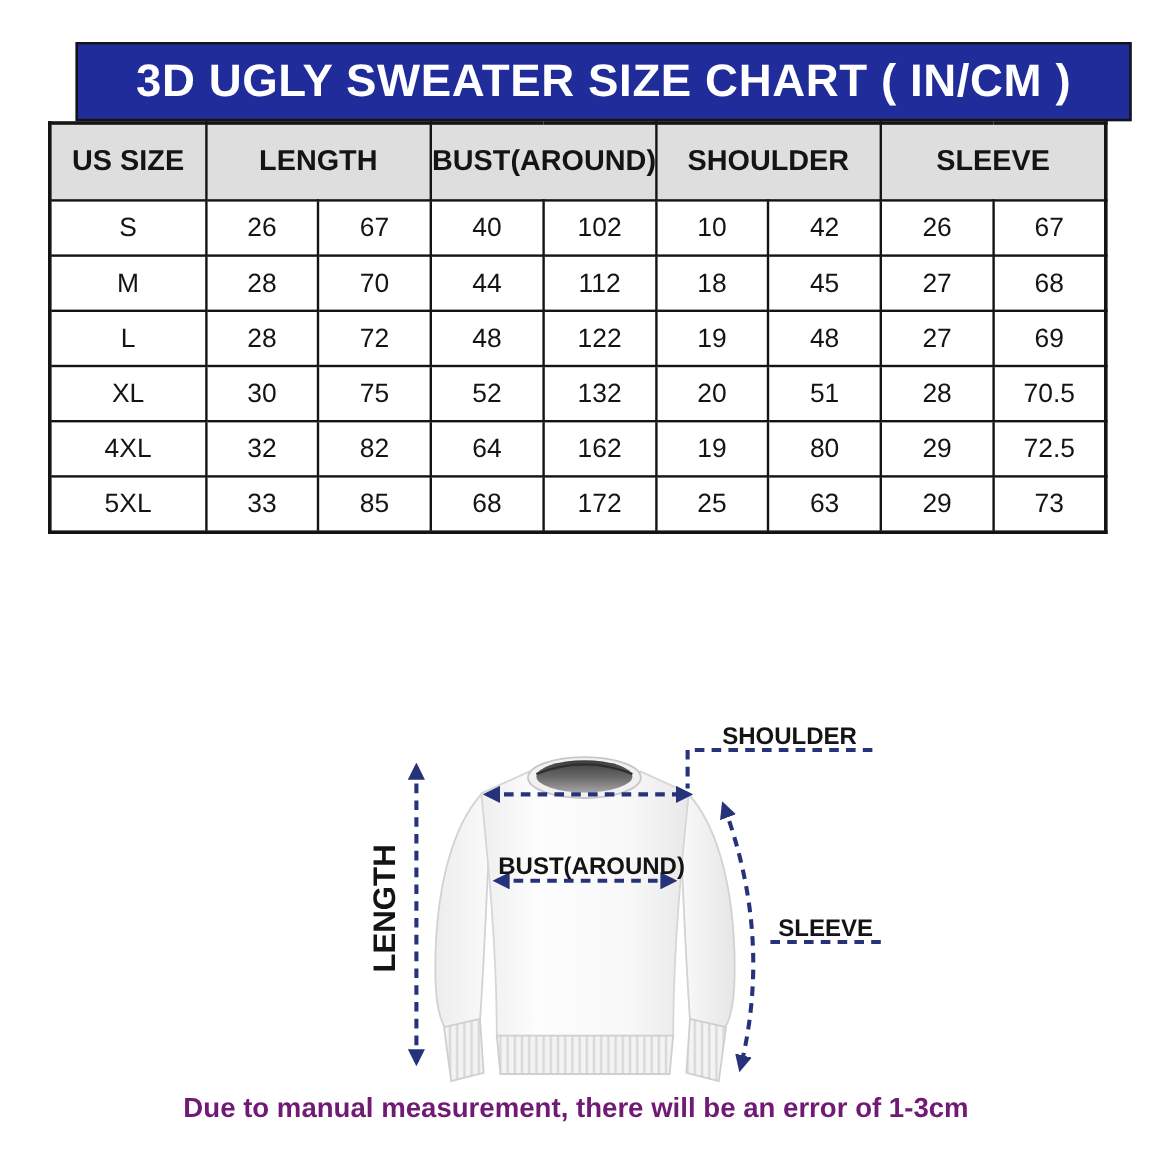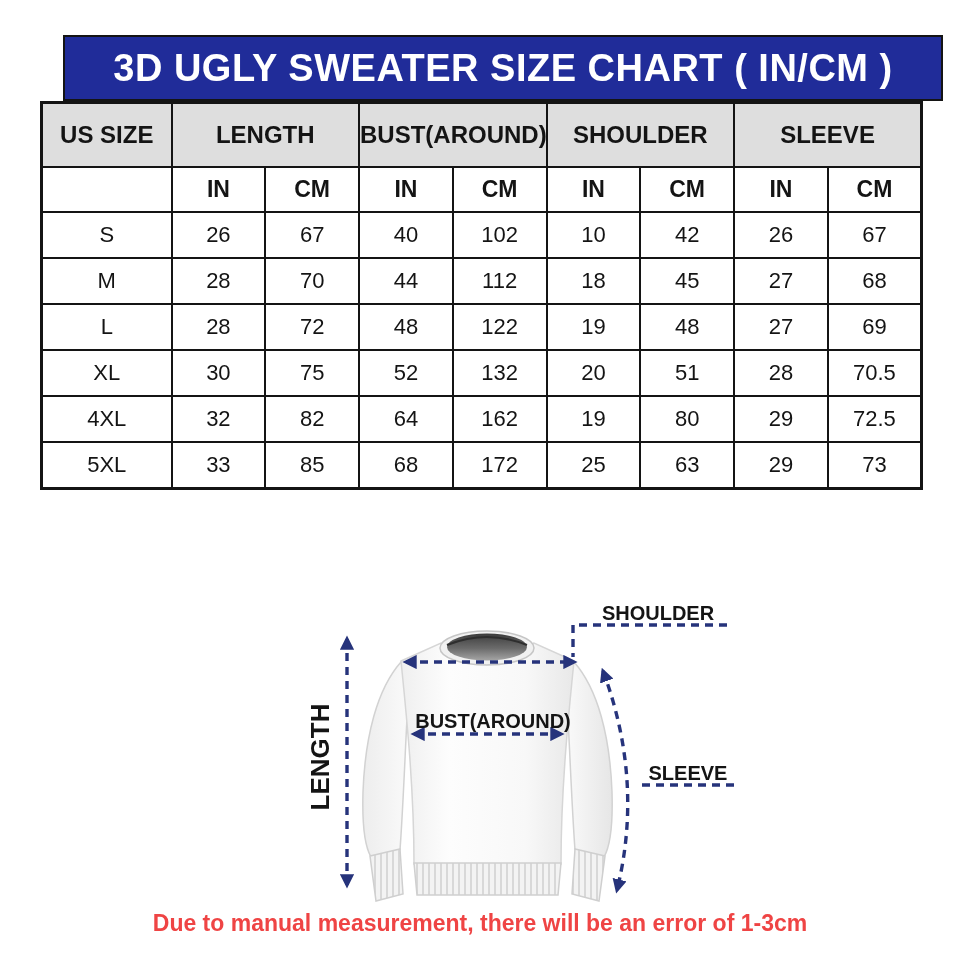--- a/index.html
+++ b/index.html
@@ -56,31 +56,20 @@
       <col style="width:93.75px">
         <col style="width:93.75px">
     </colgroup>
     <thead>
       <tr class="head-row">
         <th>US SIZE</th>
         <th colspan="2">LENGTH</th>
         <th colspan="2">BUST(AROUND)</th>
         <th colspan="2">SHOULDER</th>
         <th colspan="2">SLEEVE</th>
-      </tr>
-      <tr class="unit-row">
-        <th></th>
-        <th>IN</th>
-        <th>CM</th>
-        <th>IN</th>
-        <th>CM</th>
-        <th>IN</th>
-        <th>CM</th>
-        <th>IN</th>
-        <th>CM</th>
       </tr>
     </thead>
     <tbody>
         <tr>
           <td>S</td>
           <td>26</td>
           <td>67</td>
           <td>40</td>
           <td>102</td>
           <td>10</td>
@@ -196,15 +185,15 @@
       <path d="M642 190 L735 190"></path>
       <path d="M603 76 Q644 186 617 295" marker-start="url(#ah)" marker-end="url(#ah)"></path>
     </g>
 
     <text x="658" y="25" font-size="20" text-anchor="middle">SHOULDER</text>
     <text x="329" y="162" font-size="26" text-anchor="middle" transform="rotate(-90 329 162)">LENGTH</text>
     <text x="493" y="133" font-size="20" text-anchor="middle">BUST(AROUND)</text>
     <text x="688" y="185" font-size="20" text-anchor="middle">SLEEVE</text>
   </svg>
 
-  <div class="note" style="color:#ef4444;">Due to manual measurement, there will be an error of 1-3cm</div>
+  <div class="note" style="color:#701a75;">Due to manual measurement, there will be an error of 1-3cm</div>
 
 </div>
 
 </body></html>

